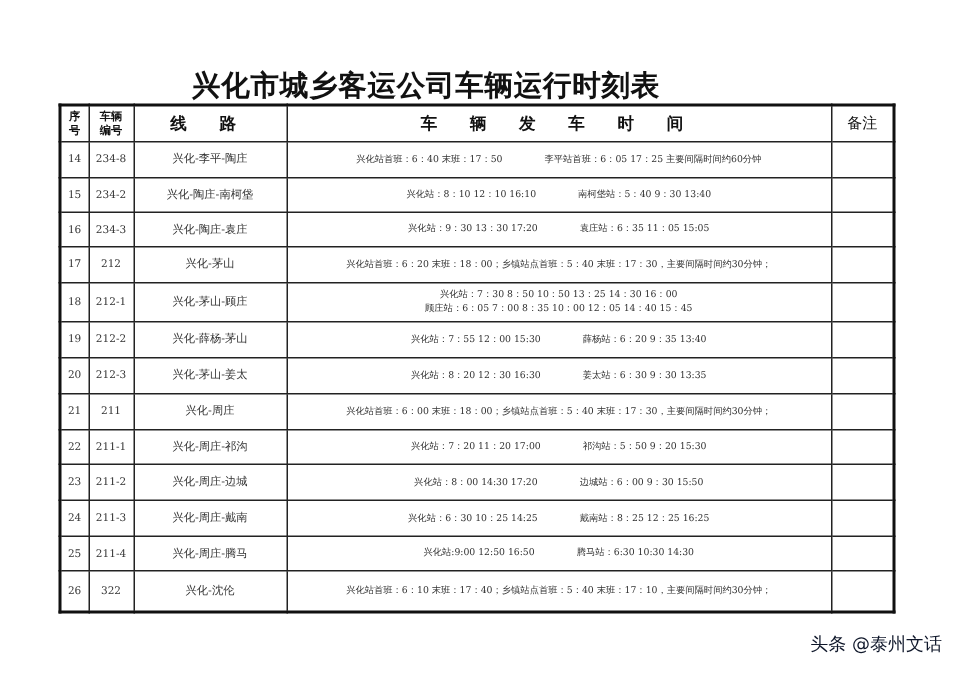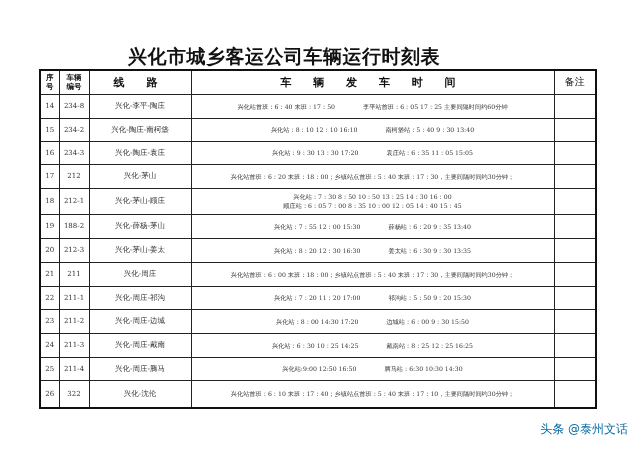--- a/index.html
+++ b/index.html
@@ -26,21 +26,21 @@
     .h-seq, .h-veh { font-size: 7.5px; line-height: 9px; }
     .h-route, .h-time { font-size: 11px; letter-spacing: 9px; }
     .h-note { font-size: 10px; font-weight: normal; }
     td.seq, td.veh { font-size: 7px; color: #333; }
     td.route { font-size: 7.5px; color: #333; }
     td.times { font-size: 6.2px; color: #333; line-height: 9px; }
     td.note { }
     .gap { display: inline-block; width: 28px; }
     .watermark {
       position: absolute; right: 12px; top: 421px;
-      font-family: "DejaVu Sans", sans-serif; font-size: 12px; color: #0369a1;
+      font-family: "DejaVu Sans", sans-serif; font-size: 12px; color: #0f172a;
     }
   </style>
 </head>
 <body>
 
 <div class="title">兴化市城乡客运公司车辆运行时刻表</div>
 
 <table class="tt">
   <colgroup>
     <col style="width:19px">
@@ -98,21 +98,21 @@
     <td class="veh">212-1</td>
     <td class="route">兴化-茅山-顾庄</td>
     <td class="times">
           <div>兴化站：7：30   8：50   10：50   13：25   14：30   16：00</div>
                  <div>顾庄站：6：05   7：00  8：35   10：00   12：05   14：40   15：45</div>
         </td>
     <td class="note"></td>
       </tr>
       <tr style="height: 24px;">
     <td class="seq">19</td>
-    <td class="veh">188-2</td>
+    <td class="veh">212-2</td>
     <td class="route">兴化-薛杨-茅山</td>
     <td class="times"><span>兴化站：7：55  12：00  15:30</span><span class="gap"></span><span>薛杨站：6：20  9：35  13:40</span></td>
     <td class="note"></td>
       </tr>
       <tr style="height: 24px;">
     <td class="seq">20</td>
     <td class="veh">212-3</td>
     <td class="route">兴化-茅山-姜太</td>
     <td class="times"><span>兴化站：8：20  12：30  16:30</span><span class="gap"></span><span>姜太站：6：30   9：30  13:35</span></td>
     <td class="note"></td>

